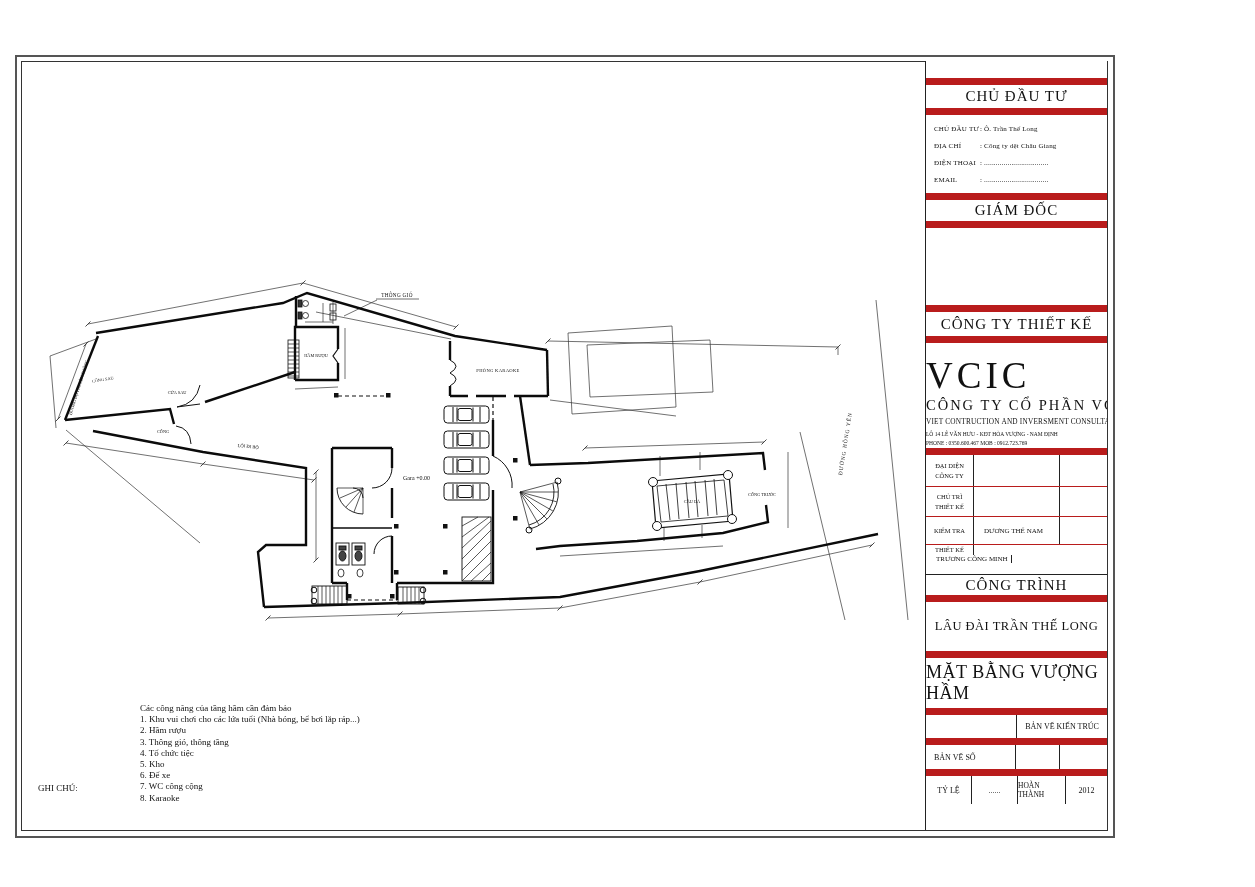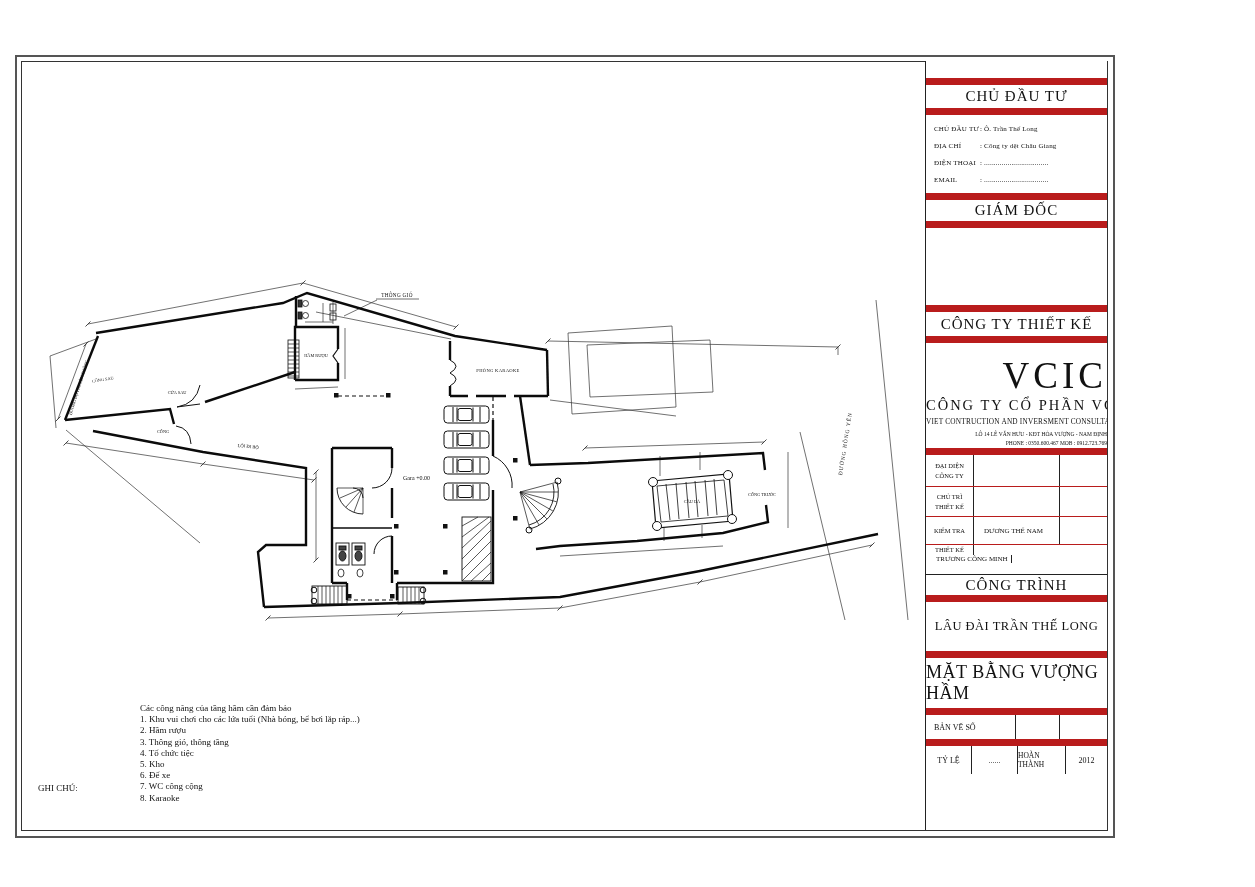--- a/index.html
+++ b/index.html
@@ -18,21 +18,21 @@
   .info-row{display:flex;font-size:7px;letter-spacing:.2px;margin:0 0 9px 8px;}
   .info-row .lbl{width:46px;flex:none;}
   .info-row .val{white-space:nowrap;}
   .staff-row{display:flex;border-bottom:1px solid #b91c1c;box-sizing:border-box;}
   .staff-row:last-child{border-bottom:0;flex-direction:column;}
   .staff-role{width:47px;flex:none;border-right:1px solid #222;display:flex;align-items:center;justify-content:center;
               font-size:6.5px;text-align:center;white-space:pre-line;line-height:1.5;}
   .staff-name{width:86px;flex:none;border-right:1px solid #222;display:flex;align-items:center;
               font-size:7px;padding-left:10px;box-sizing:border-box;}
   .staff-sign{flex:1;}
-  .vcic-wrap{text-align:right;}
+  .vcic-wrap{text-align:left;}
   .vcic-logo{font-size:37px;letter-spacing:4px;line-height:1;margin-top:14px;}
   .vcic-name{font-size:14.5px;letter-spacing:2px;margin-top:3px;white-space:nowrap;}
   .vcic-en{font-size:7.3px;letter-spacing:.2px;margin-top:3px;white-space:nowrap;transform:scaleY(1.15);}
   .vcic-small{font-size:5.5px;margin-top:4px;line-height:1.6;white-space:pre-line;}
   .cell-center{display:flex;align-items:center;justify-content:center;}
   
   #ghichu{left:38px;top:783px;font-size:9px;}
   #notes{left:140px;top:703px;font-size:9px;line-height:11.2px;}
   #notes div{white-space:nowrap;}
   svg text{font-family:"Liberation Serif","DejaVu Serif",serif;fill:#111;}
@@ -280,20 +280,24 @@
       <div class="staff-role">THIẾT KẾ</div>
       <div class="staff-name">TRƯƠNG CÔNG MINH</div>
       <div class="staff-sign"></div>
     </div>
   </div>
 
   <div class="tb-row tb-hdr" style="height:27px">CÔNG TRÌNH</div>
   <div class="tb-row cell-center" style="height:56px;font-size:12.5px;letter-spacing:.5px">LÂU ĐÀI TRẦN THẾ LONG</div>
   <div class="tb-row cell-center tb-hdr-big" style="height:57px">MẶT BẰNG VƯỢNG HẦM</div>
 
+  <div class="tb-row" style="height:30px;display:flex">
+    <div style="width:90px;border-right:1px solid #222"></div>
+    <div class="cell-center" style="flex:1;font-size:8px">BẢN VẼ KIẾN TRÚC</div>
+  </div>
   <div class="tb-row" style="height:31px;display:flex">
     <div style="width:90px;border-right:1px solid #222;display:flex;align-items:center;padding-left:8px;font-size:8px;box-sizing:border-box">BẢN VẼ SỐ</div>
     <div style="width:43px;border-right:1px solid #222"></div>
     <div style="flex:1"></div>
   </div>
   <div class="tb-row" style="height:28px;display:flex;border-bottom:0">
     <div class="cell-center" style="width:45px;border-right:1px solid #222;font-size:8px">TỶ LỆ</div>
     <div class="cell-center" style="width:45px;border-right:1px solid #222;font-size:8px">......</div>
     <div class="cell-center" style="width:47px;border-right:1px solid #222;font-size:7.5px">HOÀN THÀNH</div>
     <div class="cell-center" style="flex:1;font-size:8px">2012</div>

